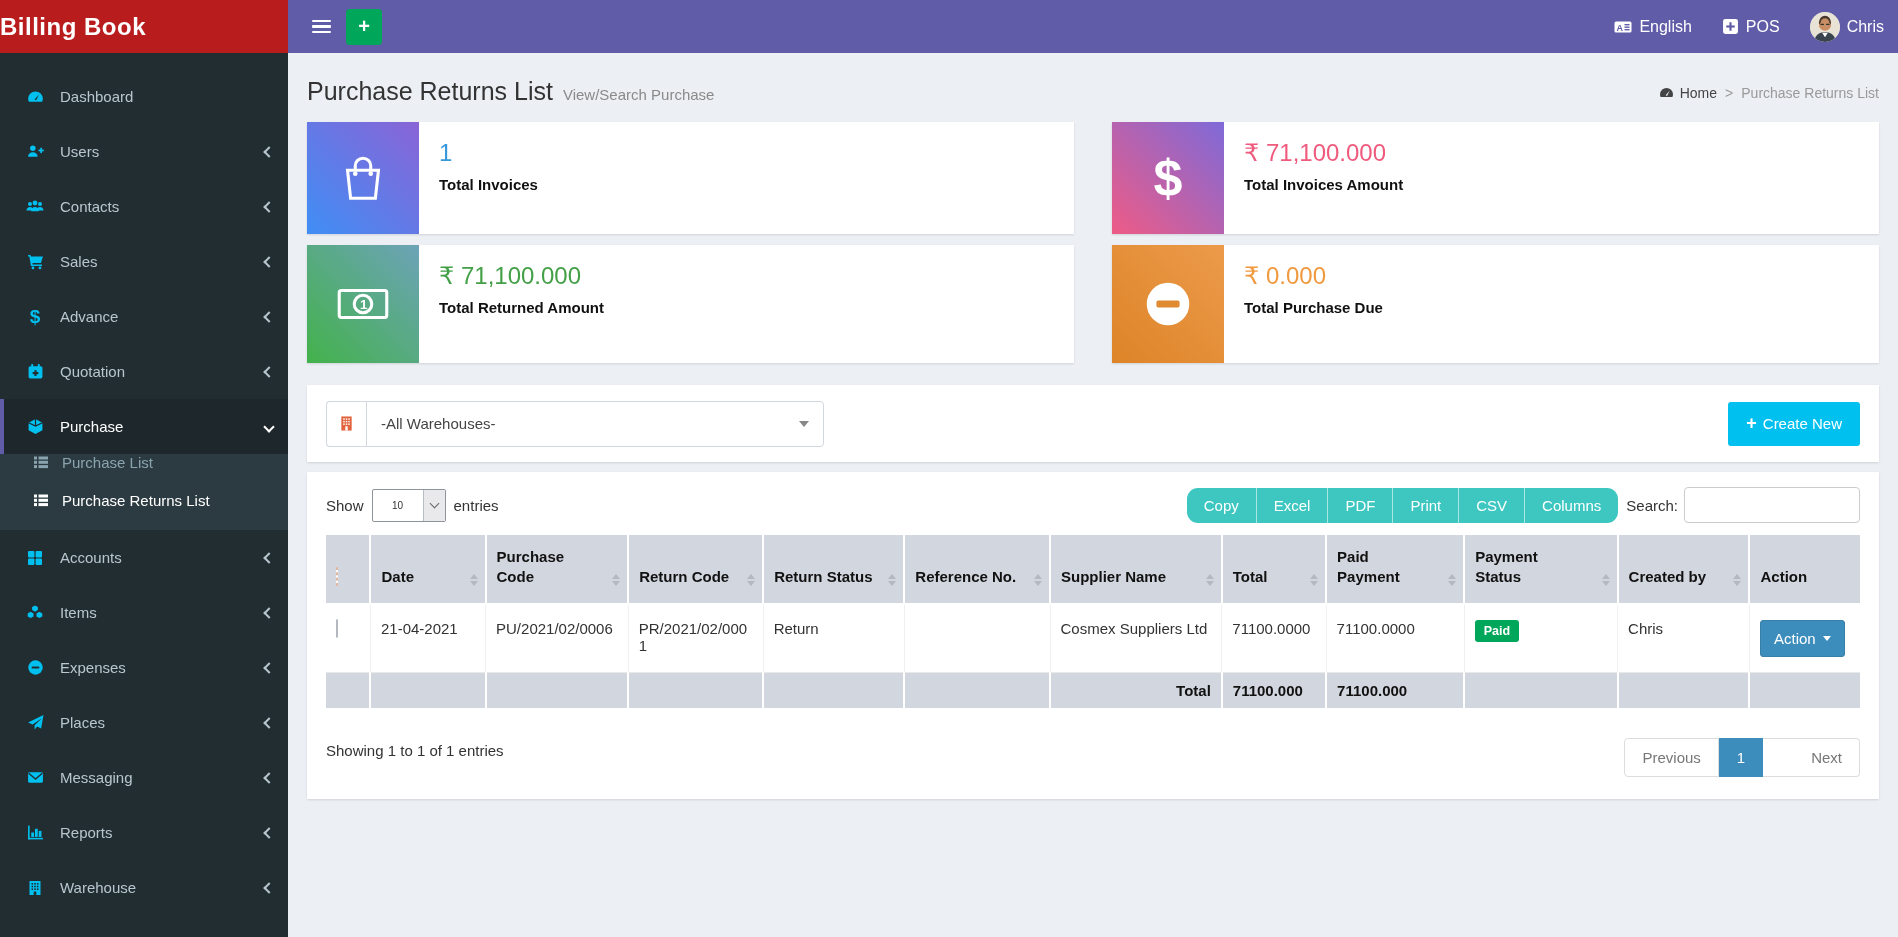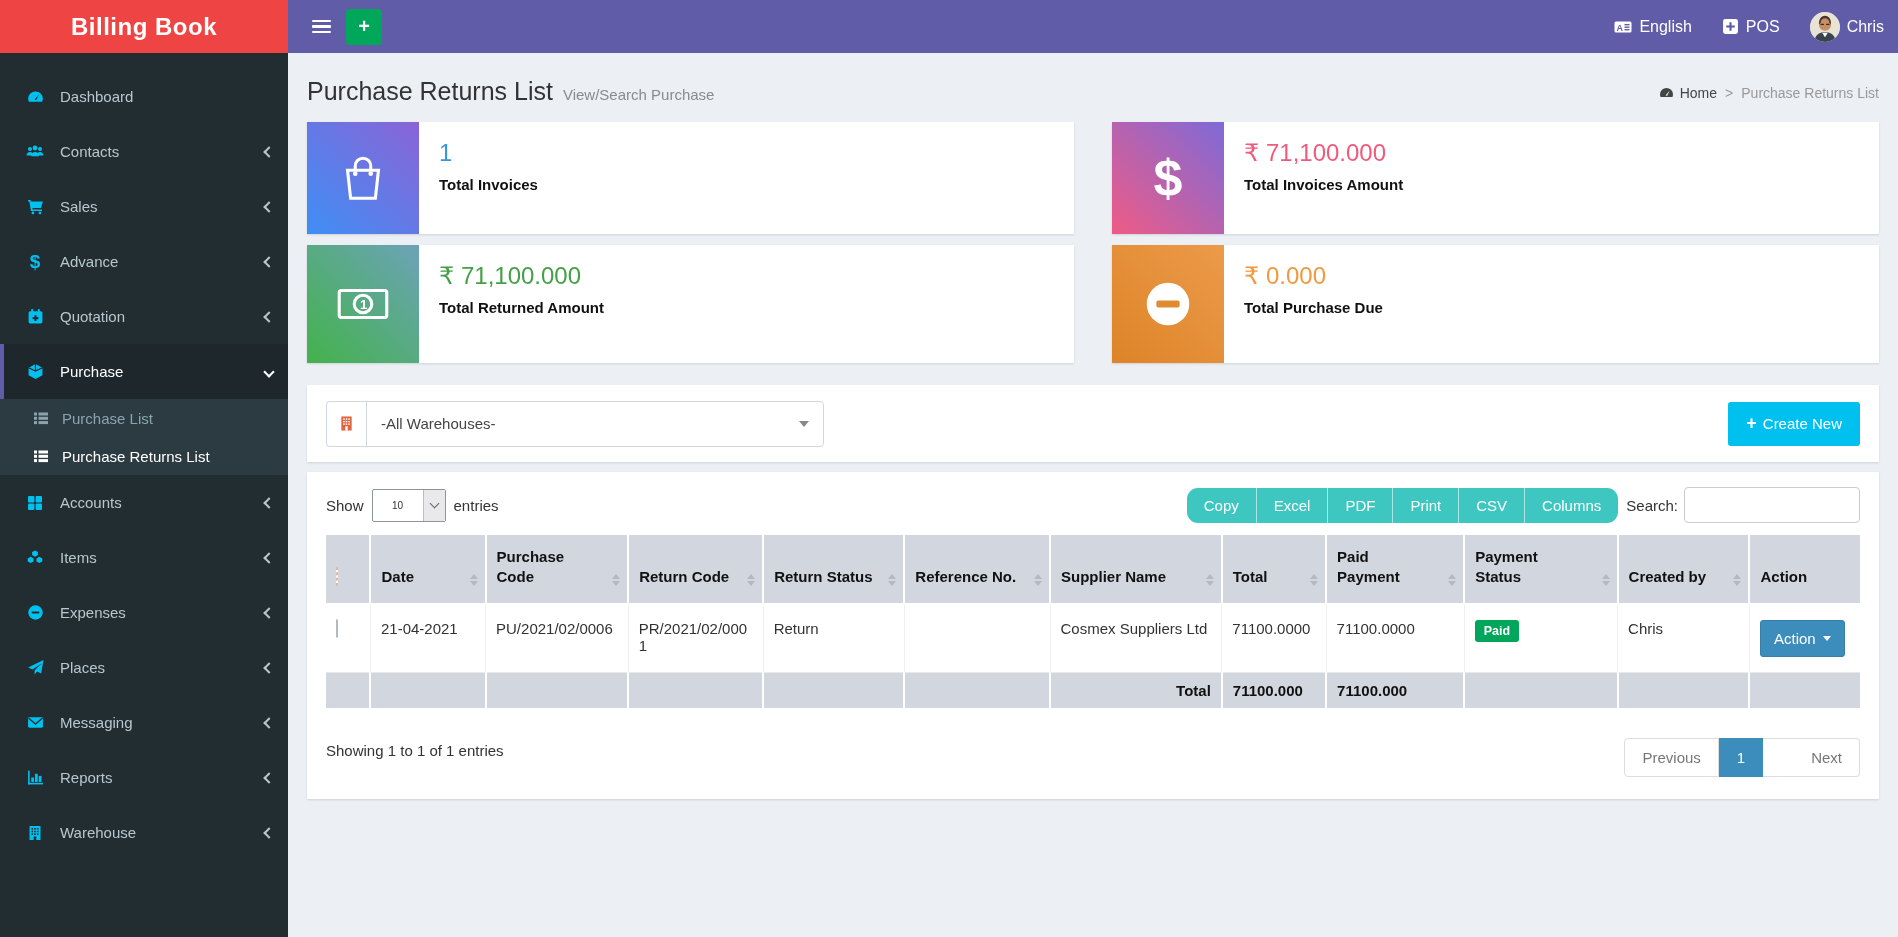--- a/index.html
+++ b/index.html
@@ -1,21 +1,21 @@
 <!DOCTYPE html>
 <html><head>
 <meta charset="utf-8">
 <style>
   * { box-sizing: border-box; margin: 0; padding: 0; }
   html,body { width: 1898px; height: 937px; overflow: hidden; }
   body { font-family: "Liberation Sans", "DejaVu Sans", sans-serif; font-size: 15px; color: #333; background:#ecf0f5; }
 
   
   .topbar { position: fixed; top:0; left:0; width:100%; height:53px; display:flex; z-index:10; }
-  .logo { width:288px; height:53px; background:#ef4444; color:#fff; display:flex; align-items:center; justify-content:center;
+  .logo { width:288px; height:53px; background:#b91c1c; color:#fff; display:flex; align-items:center; 
           font-size:24px; font-weight:bold; letter-spacing:.5px; }
   .navbar { flex:1; background:#605ca8; display:flex; align-items:center; padding:0 14px; }
   .hamburger { width:40px; height:53px; display:flex; flex-direction:column; justify-content:center; gap:3px; cursor:pointer; padding:0 10px; }
   .hamburger span { display:block; width:19px; height:2.5px; background:#fff; border-radius:1px; }
   .quick-add { width:36px; height:36px; background:#00a65a; border:none; border-radius:4px; color:#fff; font-size:20px; font-weight:bold;
                display:flex; align-items:center; justify-content:center; cursor:pointer; margin-left:4px; }
   .nav-right { margin-left:auto; display:flex; align-items:center; gap:30px; color:#fff; }
   .nav-item { display:flex; align-items:center; gap:7px; cursor:pointer; font-size:16px; }
   .avatar { width:30px; height:30px; border-radius:50%; overflow:hidden; background:#ddd; }
 
@@ -27,21 +27,21 @@
   
   .menu { list-style:none; }
   .menu > li > a { display:flex; align-items:center; height:55px; padding:0 15px 0 22px; color:#b8c7ce; text-decoration:none; cursor:pointer; }
   .menu .micon { width:26px; display:flex; justify-content:center; margin-right:12px; color:#00c0ef; font-weight:bold; }
   .menu .mlabel { font-size:15px; }
   .chev { width:8px; height:8px; border-right:2px solid #b8c7ce; border-bottom:2px solid #b8c7ce; margin-left:auto; }
   .chev.left { transform:rotate(135deg); }
   .chev.down { transform:rotate(45deg); border-color:#fff; }
   li.active-parent > a { background:#1e282c; color:#fff; border-left:4px solid #605ca8; padding-left:18px; }
   .submenu { list-style:none; background:#2c3b41; }
-  .submenu a { display:flex; align-items:center; height:38px; padding:0 15px 0 30px; color:#8aa4af; text-decoration:none; cursor:pointer; }
+  .submenu a { display:flex; height:38px; padding:0 15px 0 30px; color:#8aa4af; text-decoration:none; cursor:pointer; }
   .submenu a .micon { color:inherit; width:22px; margin-right:10px; }
   .submenu a.sub-active { color:#fff; }
 
   
   .page-head { display:flex; align-items:baseline; margin:10px 0 16px; }
   .page-title { font-size:25px; font-weight:500; color:#333; }
   .page-sub { font-size:15px; color:#8a8a8a; margin-left:10px; }
   .breadcrumb { margin-left:auto; display:flex; align-items:center; gap:8px; font-size:14px; color:#444; }
   .breadcrumb .sep { color:#999; }
   .breadcrumb .current { color:#999; }
@@ -182,20 +182,34 @@
         <span class="micon">
               <svg width="17" height="17" viewBox="0 0 16 16" fill="#00c0ef">
                 <path d="M8 3.2A6.9 6.9 0 0 0 1.1 10c0 1.05.24 2.04.66 2.9h12.48c.42-.86.66-1.85.66-2.9A6.9 6.9 0 0 0 8 3.2z"></path>
                 <path d="M7.1 10.8 11.4 6 8.6 11.6z" fill="#222d32"></path>
               </svg>
             </span>
         <span class="mlabel">Dashboard</span>
           </a>
         </li>
 
+      <li>
+          <a>
+        <span class="micon">
+              <svg width="17" height="17" viewBox="0 0 16 16" fill="#00c0ef">
+                <circle cx="5.5" cy="5" r="2.6"></circle>
+                <path d="M1 13c0-2.6 2-4.2 4.5-4.2S10 10.4 10 13z"></path>
+                <rect x="10.8" y="6.2" width="5" height="1.6"></rect>
+                <rect x="12.5" y="4.5" width="1.6" height="5"></rect>
+              </svg>
+            </span>
+        <span class="mlabel">Users</span>
+        <span class="chev left"></span>
+          </a>
+        </li>
 
       <li>
           <a>
         <span class="micon">
               <svg width="18" height="17" viewBox="0 0 18 16" fill="#00c0ef">
                 <circle cx="4" cy="5.5" r="2"></circle>
                 <circle cx="9" cy="4.5" r="2.4"></circle>
                 <circle cx="14" cy="5.5" r="2"></circle>
                 <path d="M.5 12c0-2.2 1.6-3.5 3.5-3.5S7.5 9.8 7.5 12z"></path>
                 <path d="M5 12.8c0-2.8 1.8-4.4 4-4.4s4 1.6 4 4.4z"></path>

